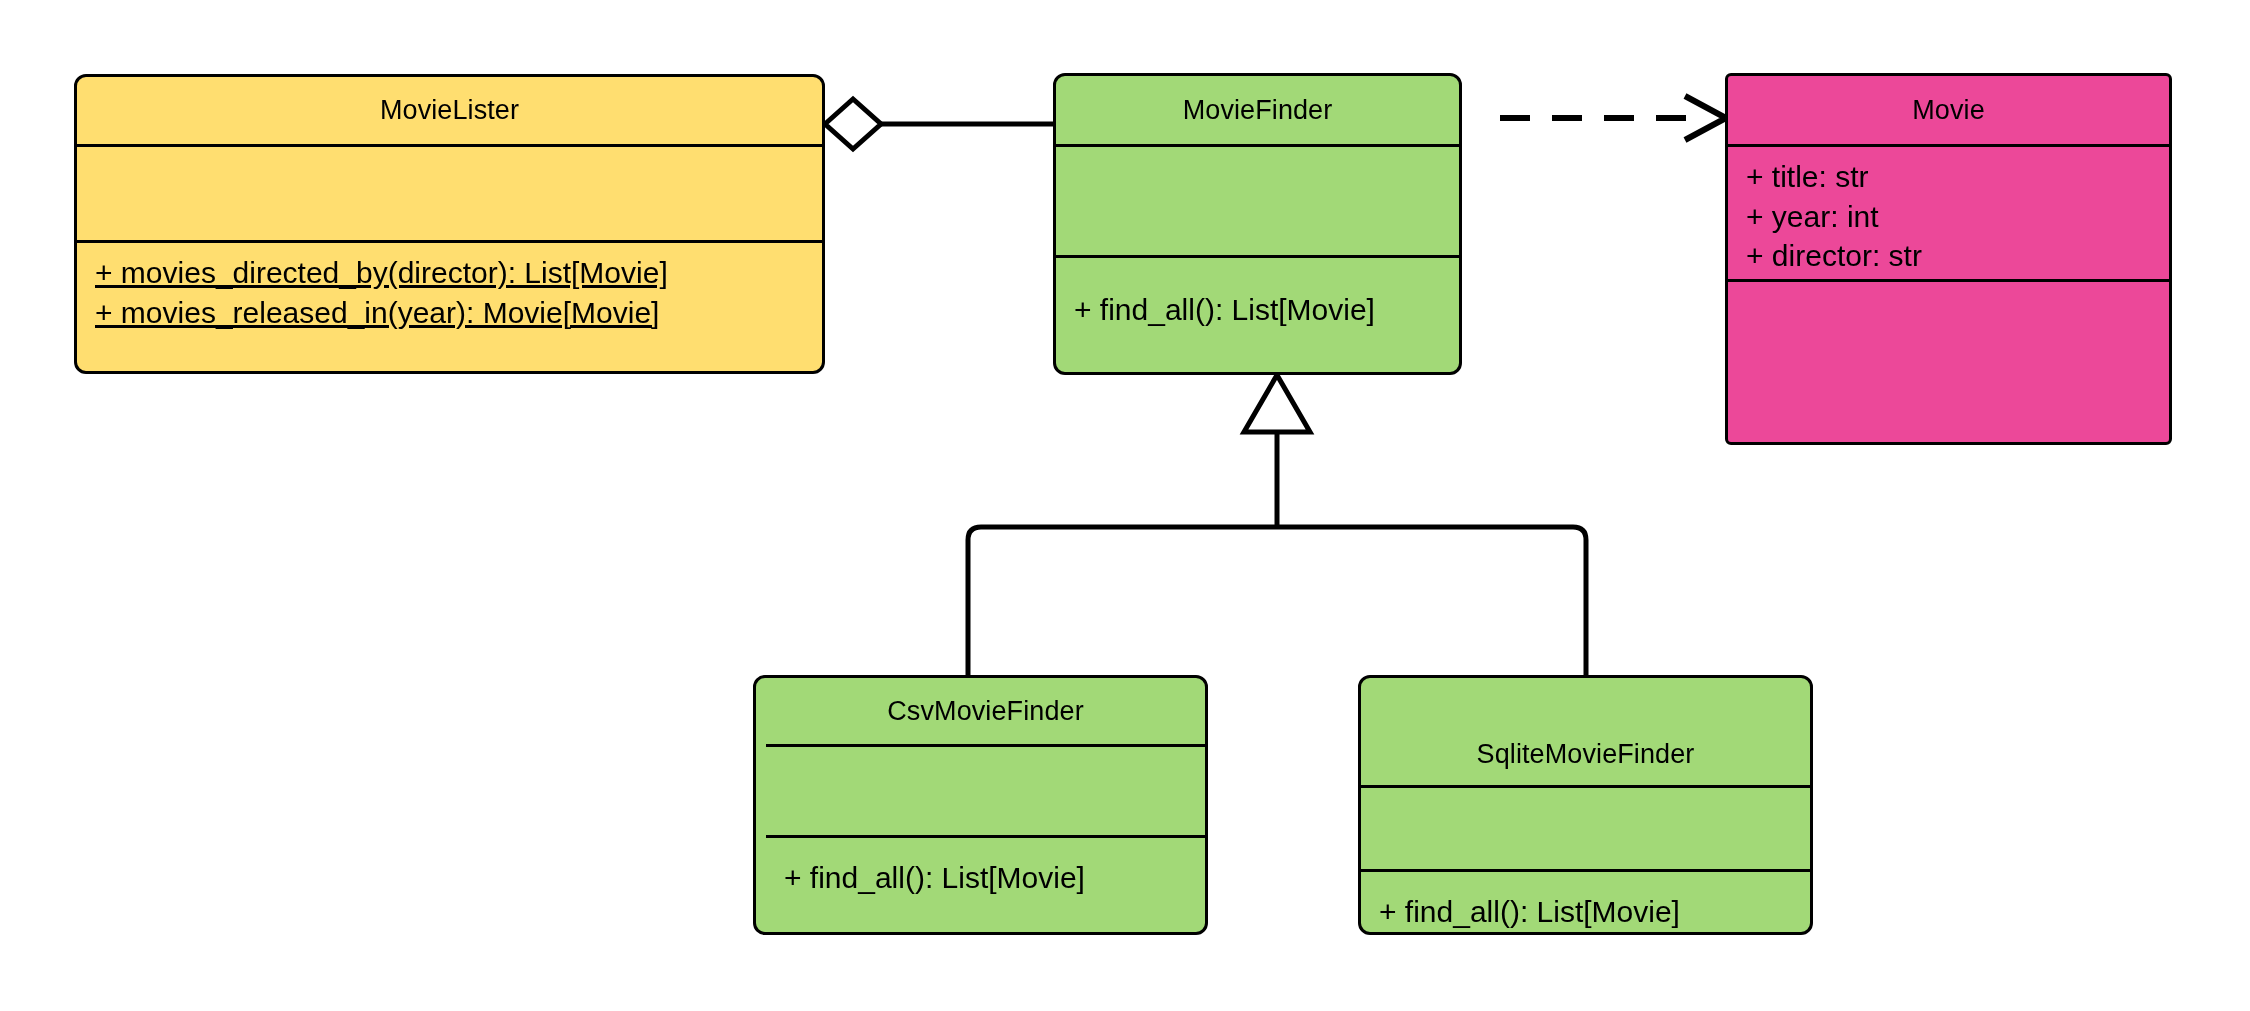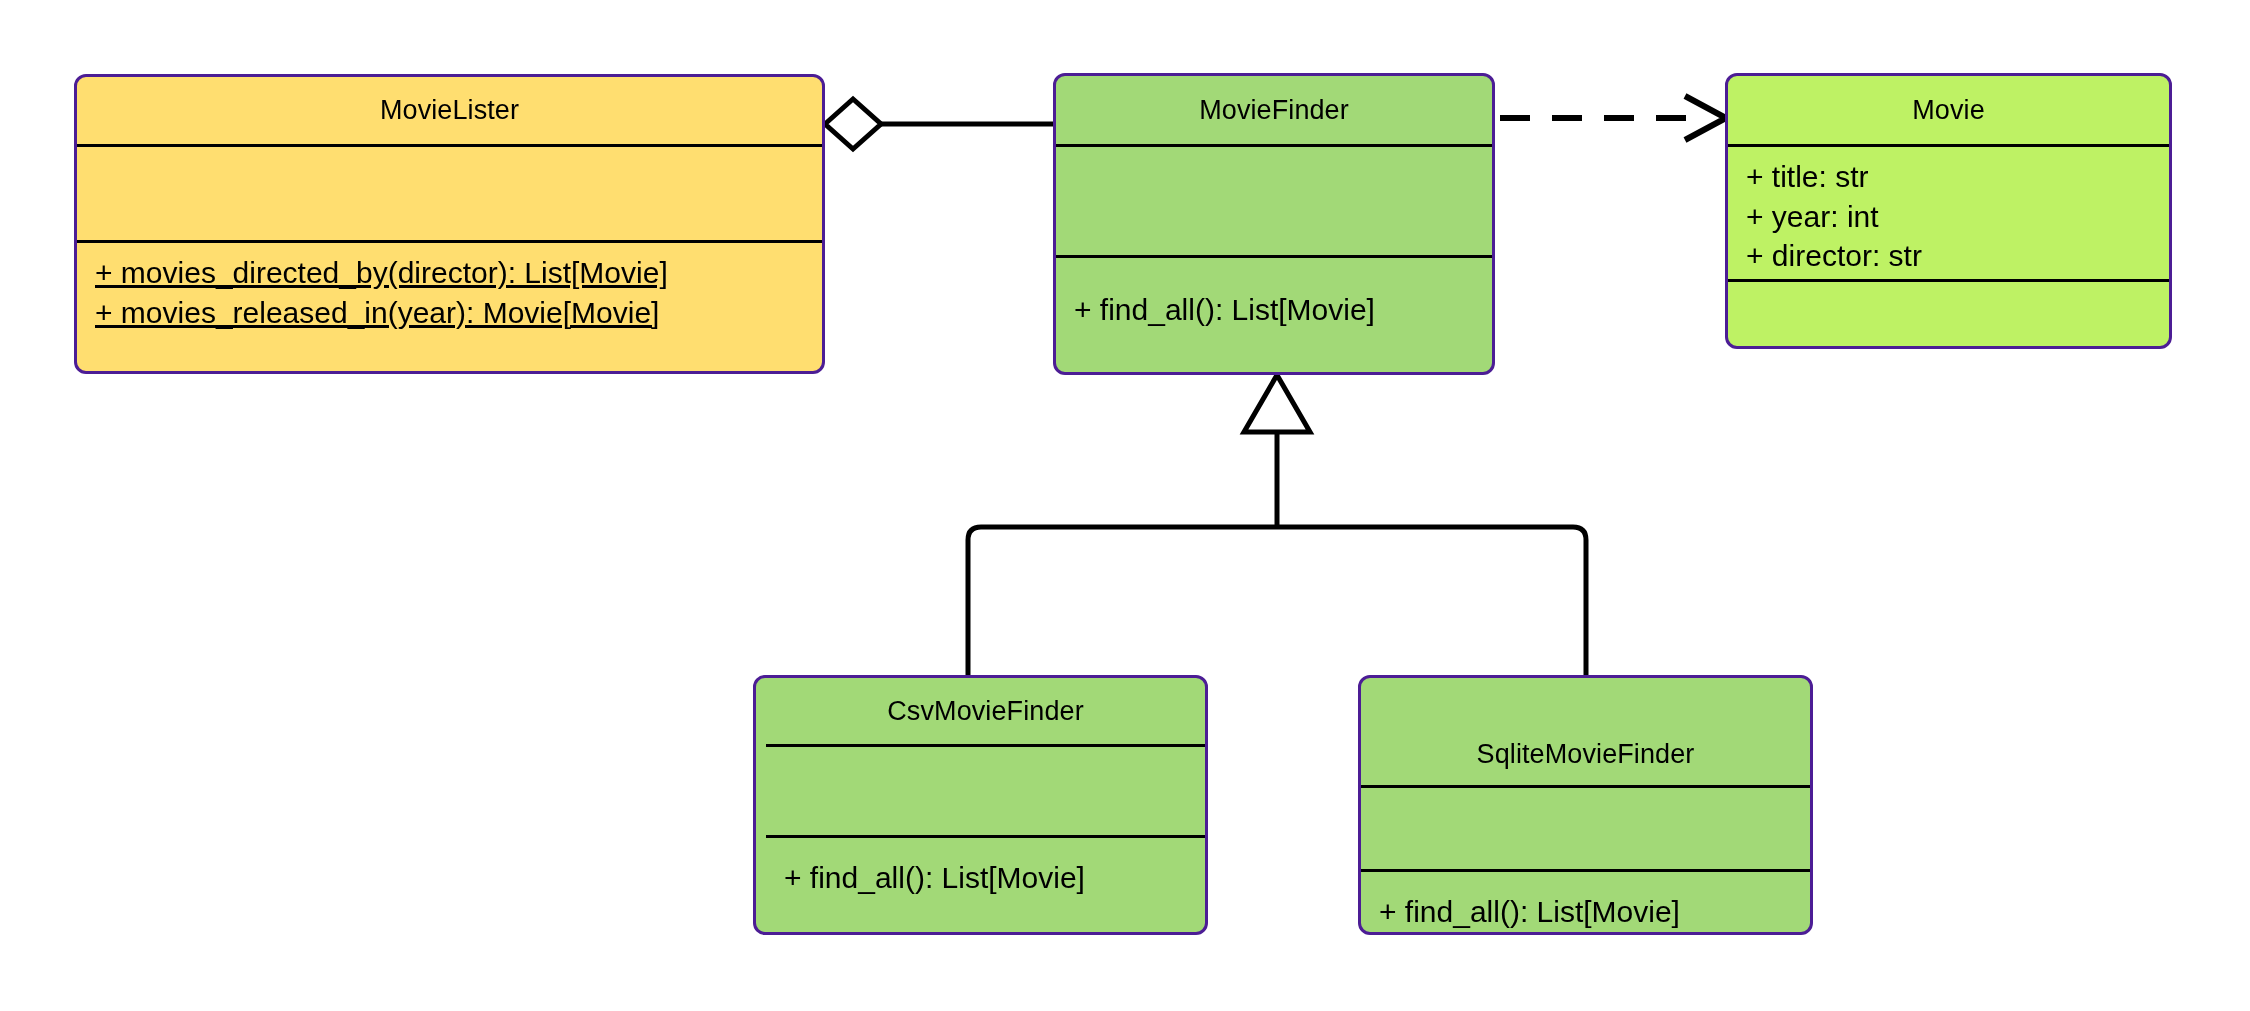--- a/index.html
+++ b/index.html
@@ -22,21 +22,21 @@
     position: absolute;
     left: 0;
     top: 0;
     width: 2250px;
     height: 1011px;
     pointer-events: none;
   }
   .uml-class {
     position: absolute;
     box-sizing: border-box;
-    border: 3px solid #4c1d95;
+    border: 3px solid #000000;
     border-radius: 12px;
     overflow: hidden;
     display: flex;
     flex-direction: column;
   }
   .compartment {
     box-sizing: border-box;
     position: relative;
   }
   .compartment + .compartment {
@@ -97,31 +97,31 @@
     <div class="compartment cls-name" style="height:67px;">
       <span>MovieLister</span>
     </div>
     <div class="compartment members empty" style="height:96px;"></div>
     <div class="compartment members" style="flex:1;text-decoration:underline;">
       <div class="member">+ movies_directed_by(director): List[Movie]</div>
       <div class="member">+ movies_released_in(year): Movie[Movie]</div>
     </div>
   </div>
 
-  <div class="uml-class" style="left:1053px; top:73px; width:442px; height:302px; background:#a2d977;">
+  <div class="uml-class" style="left:1053px; top:73px; width:409px; height:302px; background:#a2d977;">
     <div class="compartment cls-name" style="height:68px;">
       <span>MovieFinder</span>
     </div>
     <div class="compartment members empty" style="height:111px;"></div>
     <div class="compartment members" style="flex:1; padding-top:32px;">
       <div class="member">+ find_all(): List[Movie]</div>
     </div>
   </div>
 
-  <div class="uml-class" style="left:1725px; top:73px; width:447px; height:276px; background:#bef264;">
+  <div class="uml-class" style="left:1725px; top:73px; width:447px; height:372px; background:#ec4899;border-radius:6px;">
     <div class="compartment cls-name" style="height:68px;">
       <span>Movie</span>
     </div>
     <div class="compartment members" style="height:135px;">
       <div class="member">+ title: str</div>
       <div class="member">+ year: int</div>
       <div class="member">+ director: str</div>
     </div>
     <div class="compartment members empty" style="flex:1;"></div>
   </div>

